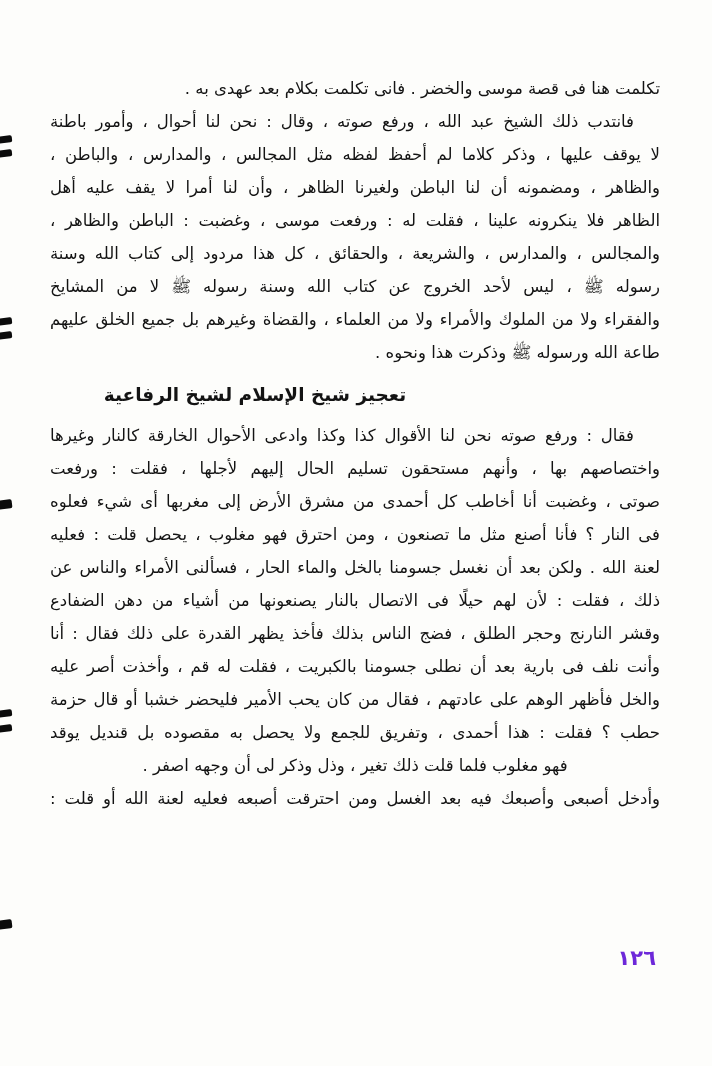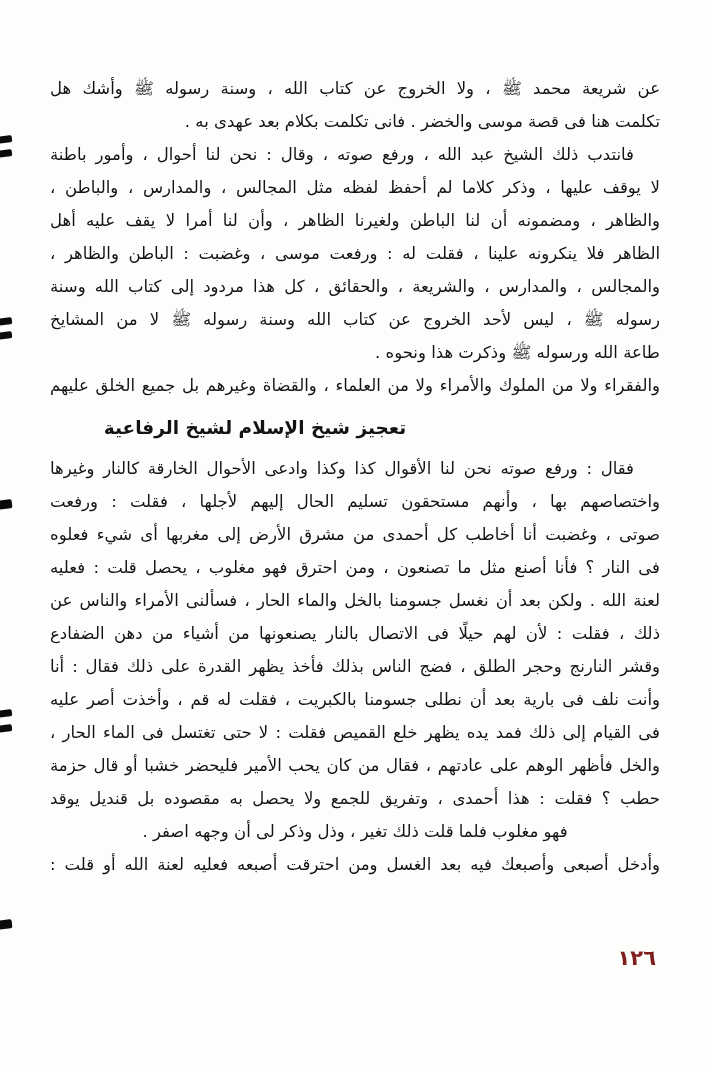--- a/index.html
+++ b/index.html
@@ -50,21 +50,21 @@
     direction: rtl;
   }
   .page-number {
     position: absolute;
     top: 946px;
     right: 56px;
     direction: rtl;
     font-size: 21px;
     font-weight: 600;
     letter-spacing: 2px;
-    color: #7f1d1d;
+    color: #6d28d9;
   }
   .scan-mark {
     position: absolute;
     left: -3px;
     width: 15px;
     height: 7px;
     background: #0b0b0b;
     border-radius: 2px;
     transform: rotate(-7deg);
   }
@@ -86,43 +86,41 @@
   <span class="scan-mark m1b"></span>
   <span class="scan-mark m2a"></span>
   <span class="scan-mark m2b"></span>
   <span class="scan-mark m3a"></span>
   <span class="scan-mark m4a"></span>
   <span class="scan-mark m4b"></span>
   <span class="scan-mark m5a"></span>
 
   <main class="text-block">
 
-    <div class="line">عن شريعة محمد ﷺ ، ولا الخروج عن كتاب الله ، وسنة رسوله ﷺ وأشك هل</div>
     <div class="line end">تكلمت هنا فى قصة موسى والخضر . فانى تكلمت بكلام بعد عهدى به .</div>
 
     <div class="line indent">فانتدب ذلك الشيخ عبد الله ، ورفع صوته ، وقال : نحن لنا أحوال ، وأمور باطنة</div>
     <div class="line">لا يوقف عليها ، وذكر كلاما لم أحفظ لفظه مثل المجالس ، والمدارس ، والباطن ،</div>
     <div class="line">والظاهر ، ومضمونه أن لنا الباطن ولغيرنا الظاهر ، وأن لنا أمرا لا يقف عليه أهل</div>
     <div class="line">الظاهر فلا ينكرونه علينا ، فقلت له : ورفعت موسى ، وغضبت : الباطن والظاهر ،</div>
     <div class="line">والمجالس ، والمدارس ، والشريعة ، والحقائق ، كل هذا مردود إلى كتاب الله وسنة</div>
     <div class="line">رسوله ﷺ ، ليس لأحد الخروج عن كتاب الله وسنة رسوله ﷺ لا من المشايخ</div>
+    <div class="line">والفقراء ولا من الملوك والأمراء ولا من العلماء ، والقضاة وغيرهم بل جميع الخلق عليهم</div>
     <div class="line end">طاعة الله ورسوله ﷺ وذكرت هذا ونحوه .</div>
-    <div class="line">والفقراء ولا من الملوك والأمراء ولا من العلماء ، والقضاة وغيرهم بل جميع الخلق عليهم</div>
 
     <h2 class="heading">تعجيز شيخ الإسلام لشيخ الرفاعية</h2>
 
     <div class="line indent">فقال : ورفع صوته نحن لنا الأقوال كذا وكذا وادعى الأحوال الخارقة كالنار وغيرها</div>
     <div class="line">واختصاصهم بها ، وأنهم مستحقون تسليم الحال إليهم لأجلها ، فقلت : ورفعت</div>
     <div class="line">صوتى ، وغضبت أنا أخاطب كل أحمدى من مشرق الأرض إلى مغربها أى شيء فعلوه</div>
     <div class="line">فى النار ؟ فأنا أصنع مثل ما تصنعون ، ومن احترق فهو مغلوب ، يحصل قلت : فعليه</div>
     <div class="line">لعنة الله . ولكن بعد أن نغسل جسومنا بالخل والماء الحار ، فسألنى الأمراء والناس عن</div>
     <div class="line">ذلك ، فقلت : لأن لهم حيلًا فى الاتصال بالنار يصنعونها من أشياء من دهن الضفادع</div>
     <div class="line">وقشر النارنج وحجر الطلق ، فضج الناس بذلك فأخذ يظهر القدرة على ذلك فقال : أنا</div>
     <div class="line">وأنت نلف فى بارية بعد أن نطلى جسومنا بالكبريت ، فقلت له قم ، وأخذت أصر عليه</div>
-    <div class="line">فى القيام إلى ذلك فمد يده يظهر خلع القميص فقلت : لا حتى تغتسل فى الماء الحار ،</div>
     <div class="line">والخل فأظهر الوهم على عادتهم ، فقال من كان يحب الأمير فليحضر خشبا أو قال حزمة</div>
     <div class="line">حطب ؟ فقلت : هذا أحمدى ، وتفريق للجمع ولا يحصل به مقصوده بل قنديل يوقد</div>
     <div class="line end-center">فهو مغلوب فلما قلت ذلك تغير ، وذل وذكر لى أن وجهه اصفر .</div>
     <div class="line">وأدخل أصبعى وأصبعك فيه بعد الغسل ومن احترقت أصبعه فعليه لعنة الله أو قلت :</div>
 
   </main>
 
   <div class="page-number">١٢٦</div>
 
 </div>

